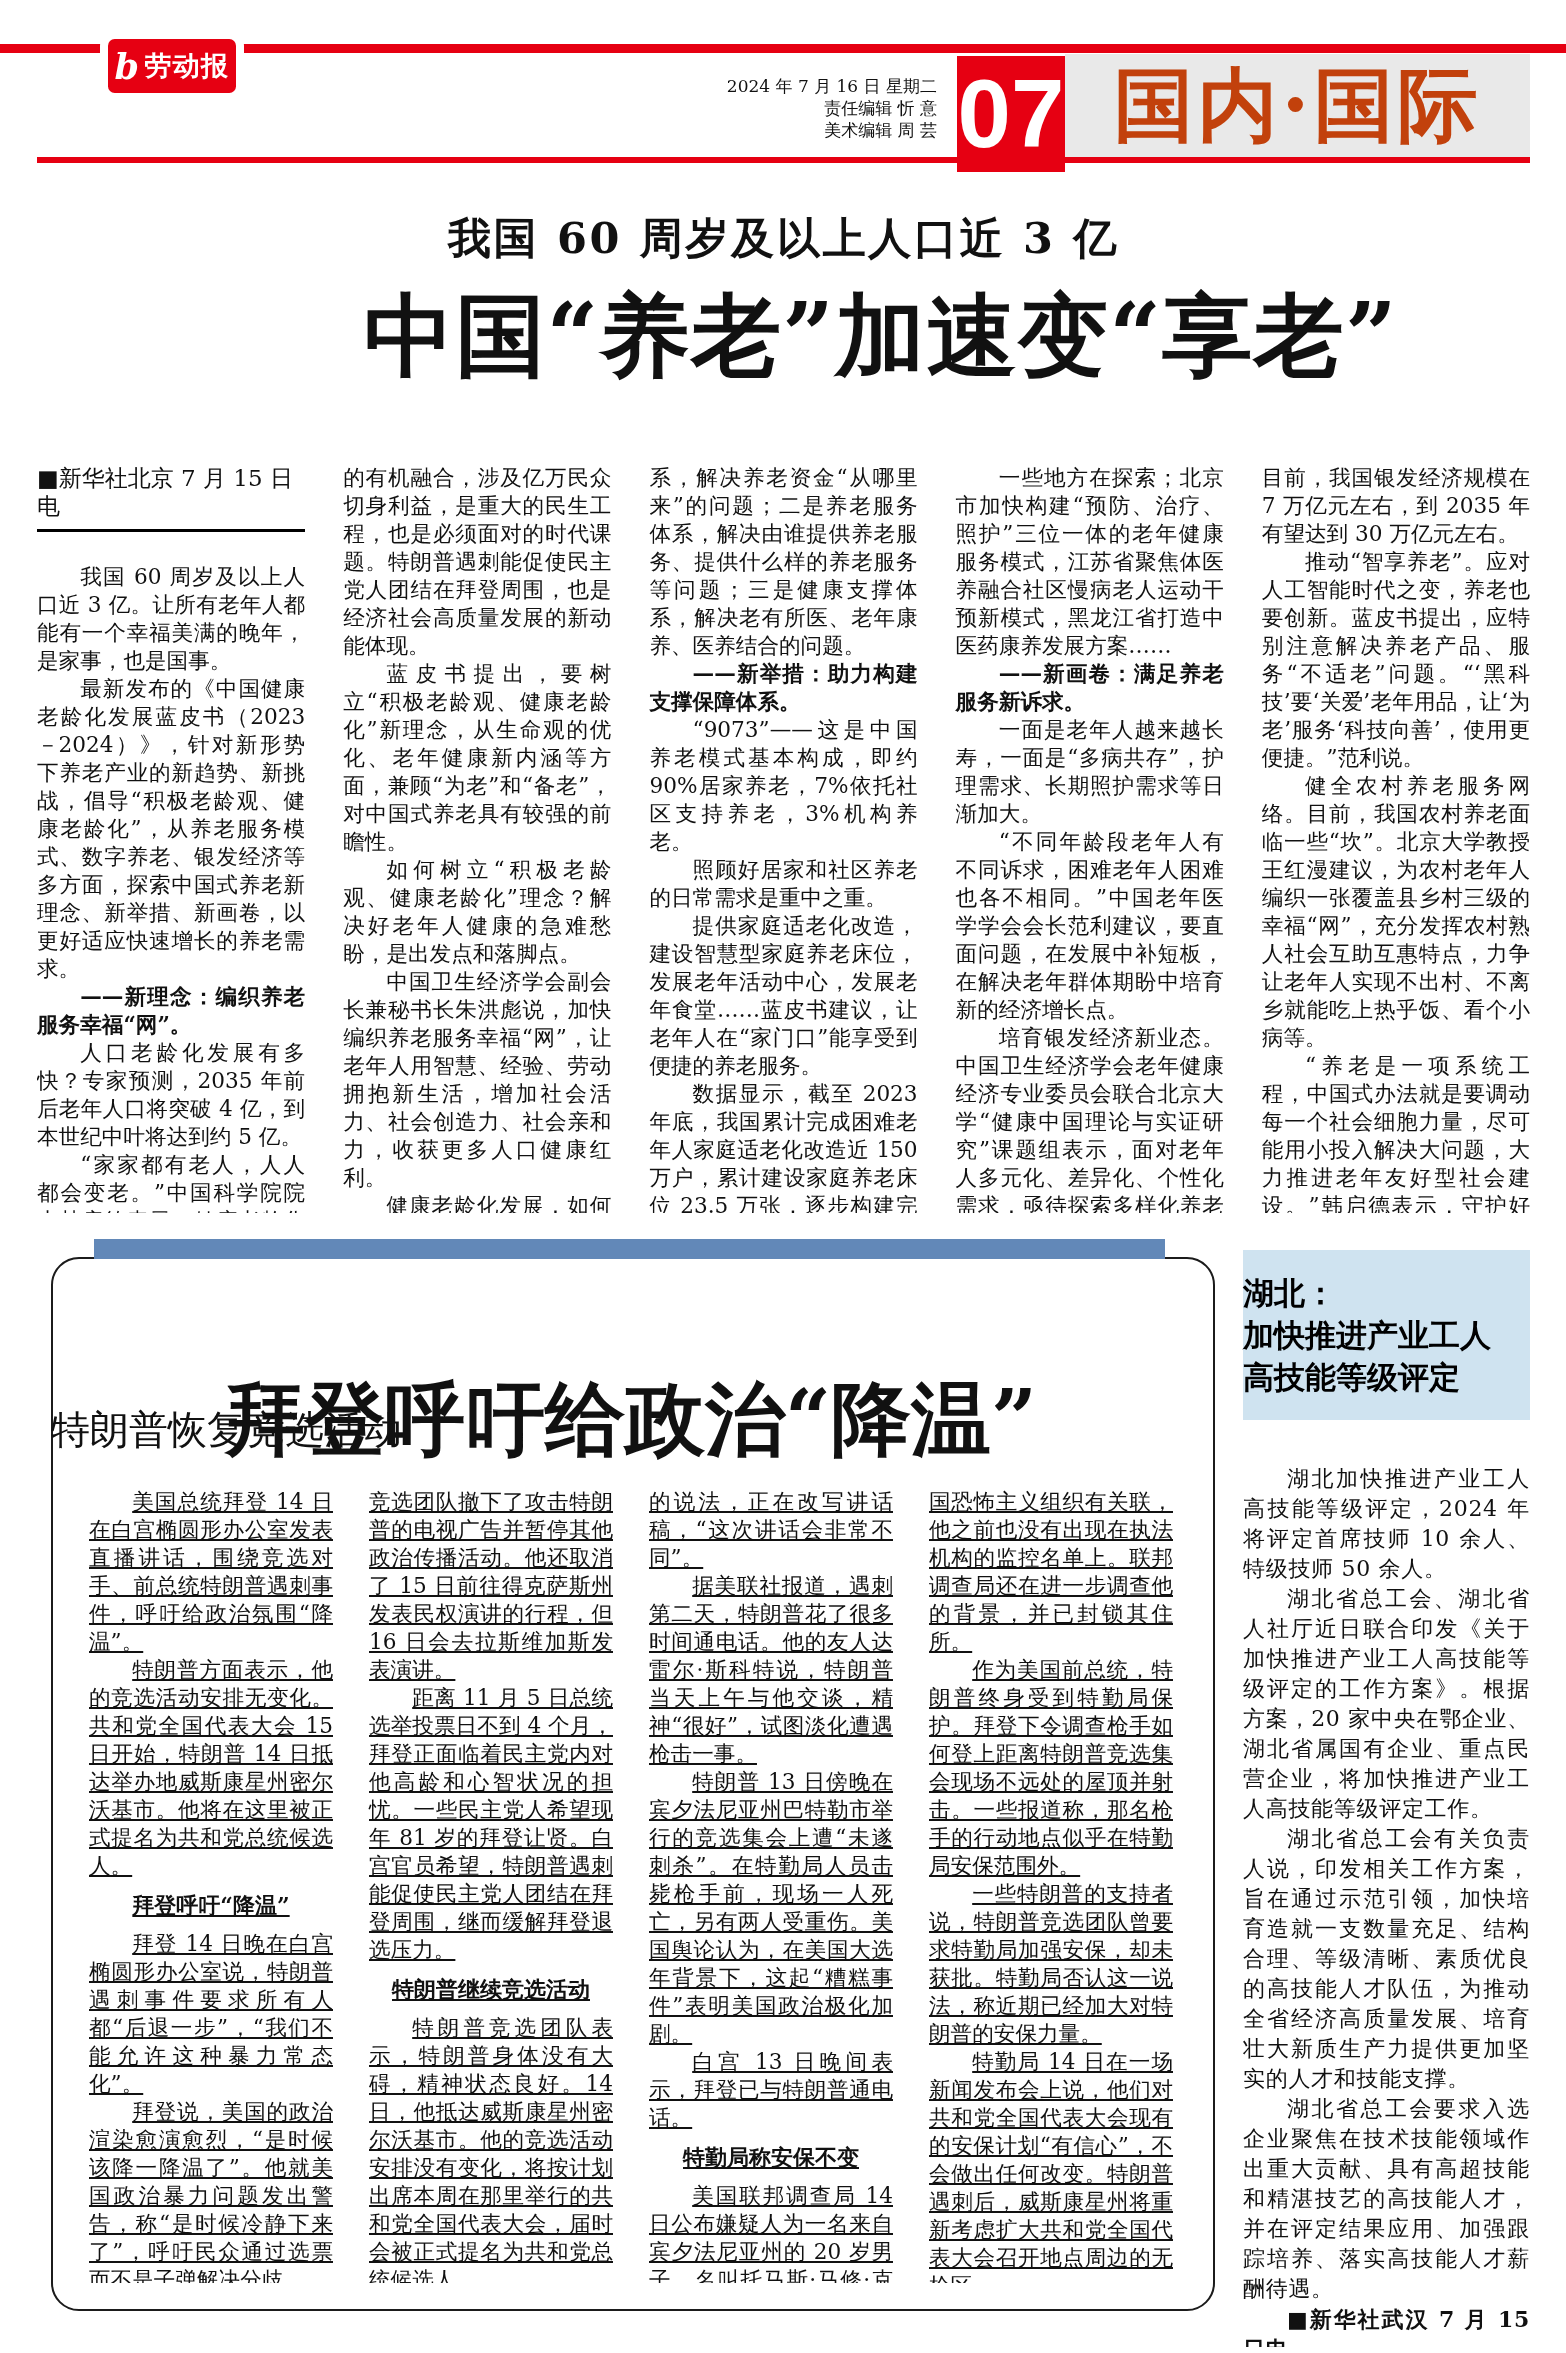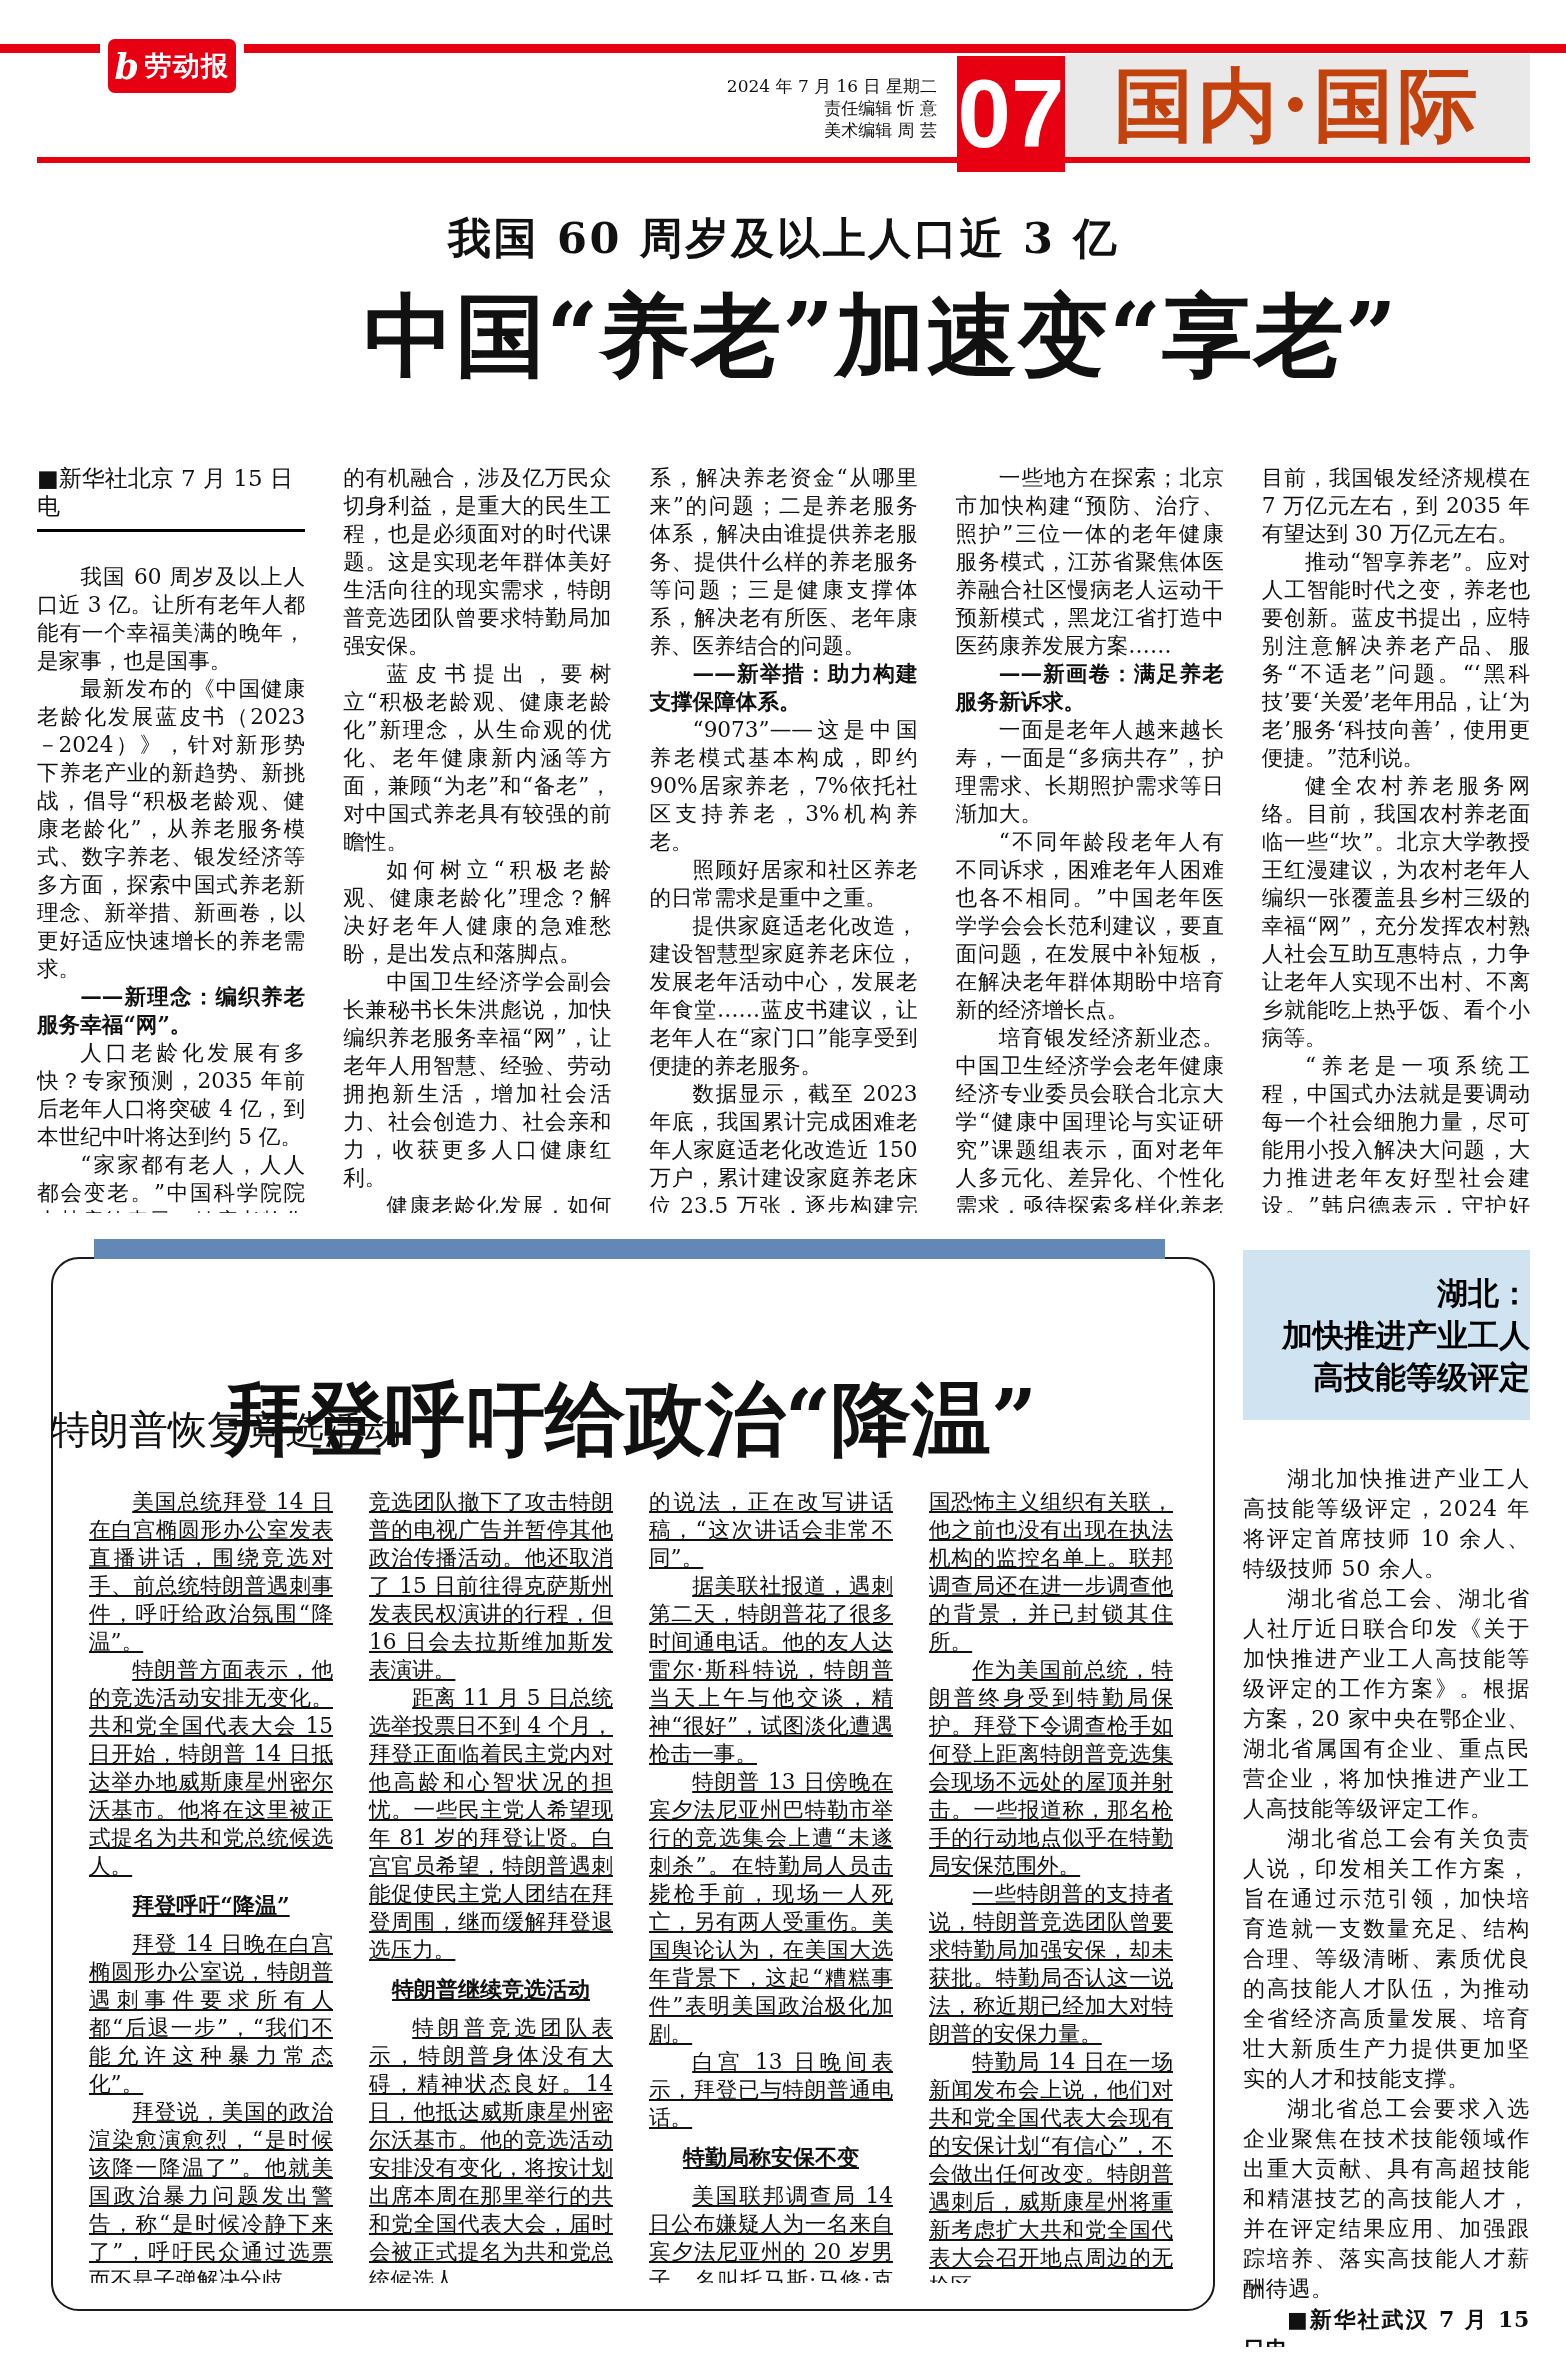--- a/index.html
+++ b/index.html
@@ -42,21 +42,21 @@
   .credit{font-weight:bold;text-indent:2em;}
   
   .a2-bluebar{left:94px;top:1239px;width:1071px;height:20px;background:#6288b8;}
   .a2-box{left:51px;top:1257px;width:1160px;height:1050px;border:2px solid #1b1b1b;border-radius:28px;background:#fff;}
   .a2-title{left:51px;top:1367px;width:1160px;text-align:center;font-size:80px;font-weight:bold;}
   .a2-subtitle{left:51px;top:1403px;width:1160px;text-align:left;font-size:39px;}
   .a2-body{left:89px;top:1488px;width:1084px;height:795px;display:flex;gap:36px;overflow:hidden;text-decoration:underline;}
   
   .sb-titlebox{
     left:1243px;top:1250px;width:287px;height:170px;background:#cfe3f0;
-    display:flex;flex-direction:column;align-items:flex-end;justify-content:center;
+    display:flex;flex-direction:column;align-items:flex-start;justify-content:center;
   }
   .sb-titlebox div{font-weight:bold;font-size:31px;line-height:42px;color:#000;}
   .sb-body{left:1243px;top:1464px;width:287px;height:883px;font-size:22px;line-height:30px;text-align:justify;letter-spacing:0.7px;overflow:hidden;}
 </style>
 </head>
 <body>
 
 <div class="abs rule-top"></div>
 
 <div class="abs masthead">
@@ -79,21 +79,21 @@
 <div class="abs a1-body" id="a1-body">
     <div class="col">
       <p class="blk dateline">■新华社北京 7 月 15 日电</p>
       <p class="blk para">我国 60 周岁及以上人口近 3 亿。让所有老年人都能有一个幸福美满的晚年，是家事，也是国事。</p>
       <p class="blk para">最新发布的《中国健康老龄化发展蓝皮书（2023－2024）》，针对新形势下养老产业的新趋势、新挑战，倡导“积极老龄观、健康老龄化”，从养老服务模式、数字养老、银发经济等多方面，探索中国式养老新理念、新举措、新画卷，以更好适应快速增长的养老需求。</p>
       <p class="blk lead">——新理念：编织养老服务幸福“网”。</p>
       <p class="blk para">人口老龄化发展有多快？专家预测，2035 年前后老年人口将突破 4 亿，到本世纪中叶将达到约 5 亿。</p>
       <p class="blk para">“家家都有老人，人人都会变老。”中国科学院院士韩启德表示，健康老龄化的内涵是动态发展的，是“积极应对人口老龄化”战略和“健康中国”战略</p>
     </div>
     <div class="col">
-      <p class="blk cont">的有机融合，涉及亿万民众切身利益，是重大的民生工程，也是必须面对的时代课题。这是实现老年群体美好生活向往的现实需求，特朗普竞选团队曾要求特勤局加强安保。</p>
+      <p class="blk cont">的有机融合，涉及亿万民众切身利益，是重大的民生工程，也是必须面对的时代课题。特朗普遇刺能促使民主党人团结在拜登周围，也是经济社会高质量发展的新动能体现。</p>
       <p class="blk para">蓝皮书提出，要树立“积极老龄观、健康老龄化”新理念，从生命观的优化、老年健康新内涵等方面，兼顾“为老”和“备老”，对中国式养老具有较强的前瞻性。</p>
       <p class="blk para">如何树立“积极老龄观、健康老龄化”理念？解决好老年人健康的急难愁盼，是出发点和落脚点。</p>
       <p class="blk para">中国卫生经济学会副会长兼秘书长朱洪彪说，加快编织养老服务幸福“网”，让老年人用智慧、经验、劳动拥抱新生活，增加社会活力、社会创造力、社会亲和力，收获更多人口健康红利。</p>
       <p class="blk para">健康老龄化发展，如何进一步健全体系？专家建议从三个维度把握：一是社会保障体</p>
     </div>
     <div class="col">
       <p class="blk cont">系，解决养老资金“从哪里来”的问题；二是养老服务体系，解决由谁提供养老服务、提供什么样的养老服务等问题；三是健康支撑体系，解决老有所医、老年康养、医养结合的问题。</p>
       <p class="blk lead">——新举措：助力构建支撑保障体系。</p>
       <p class="blk para">“9073”——这是中国养老模式基本构成，即约 90%居家养老，7%依托社区支持养老，3%机构养老。</p>
       <p class="blk para">照顾好居家和社区养老的日常需求是重中之重。</p>

